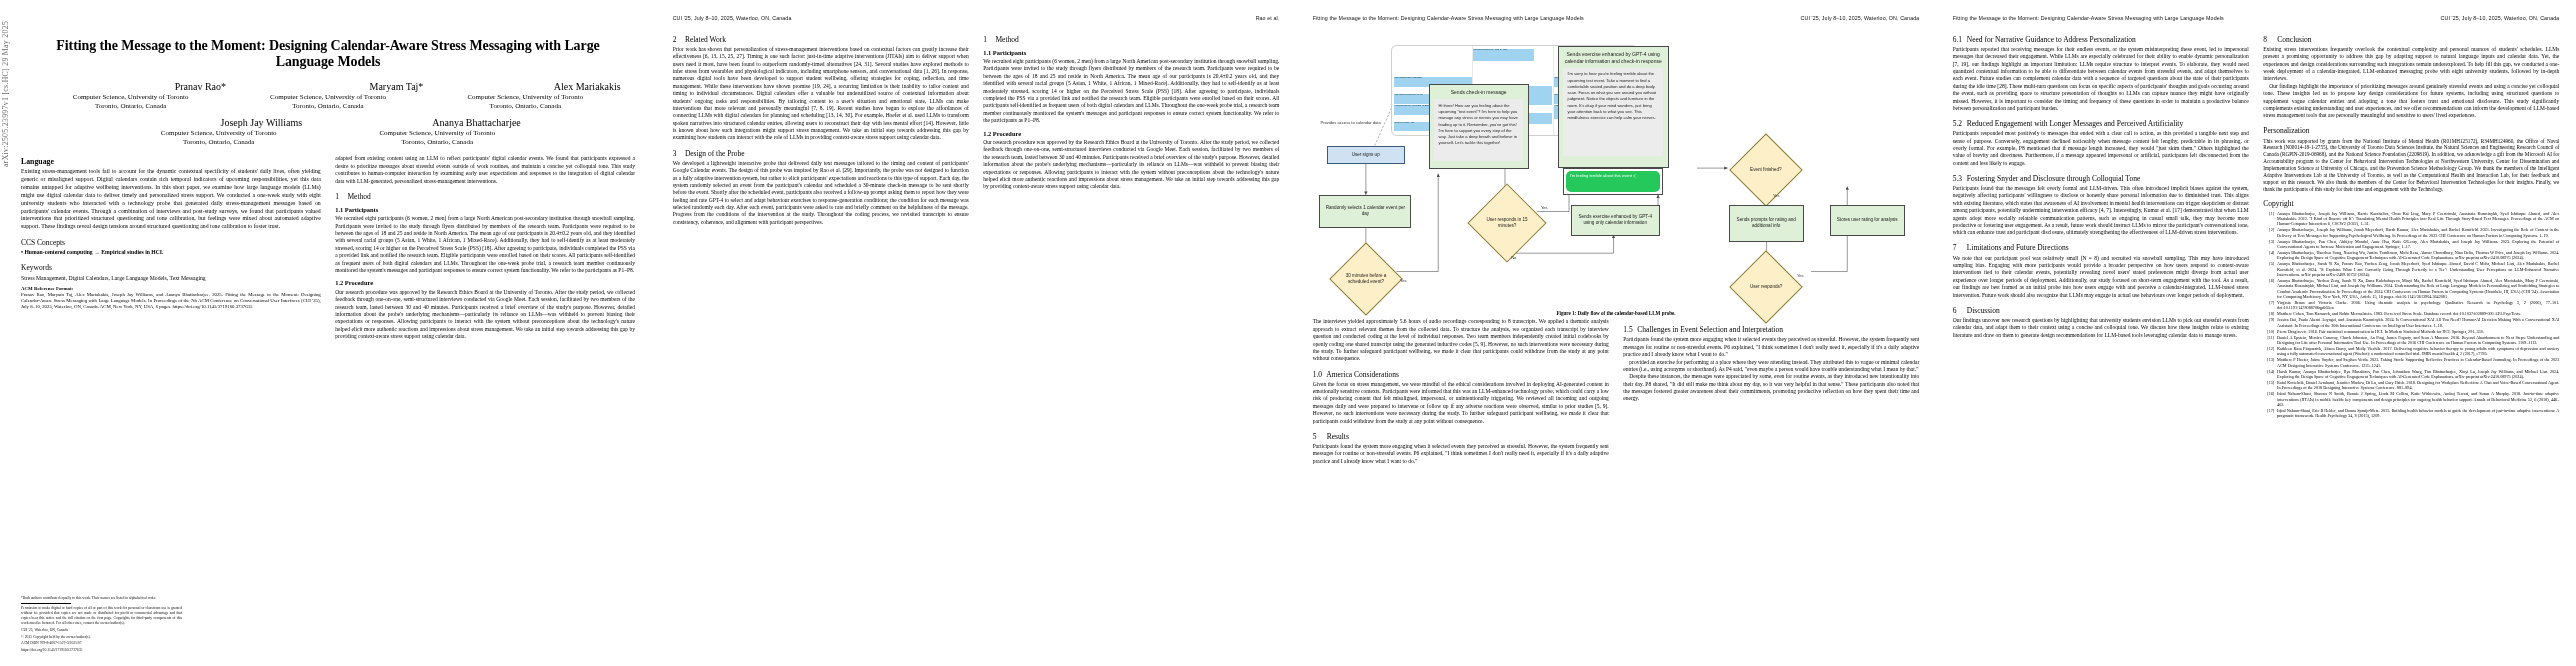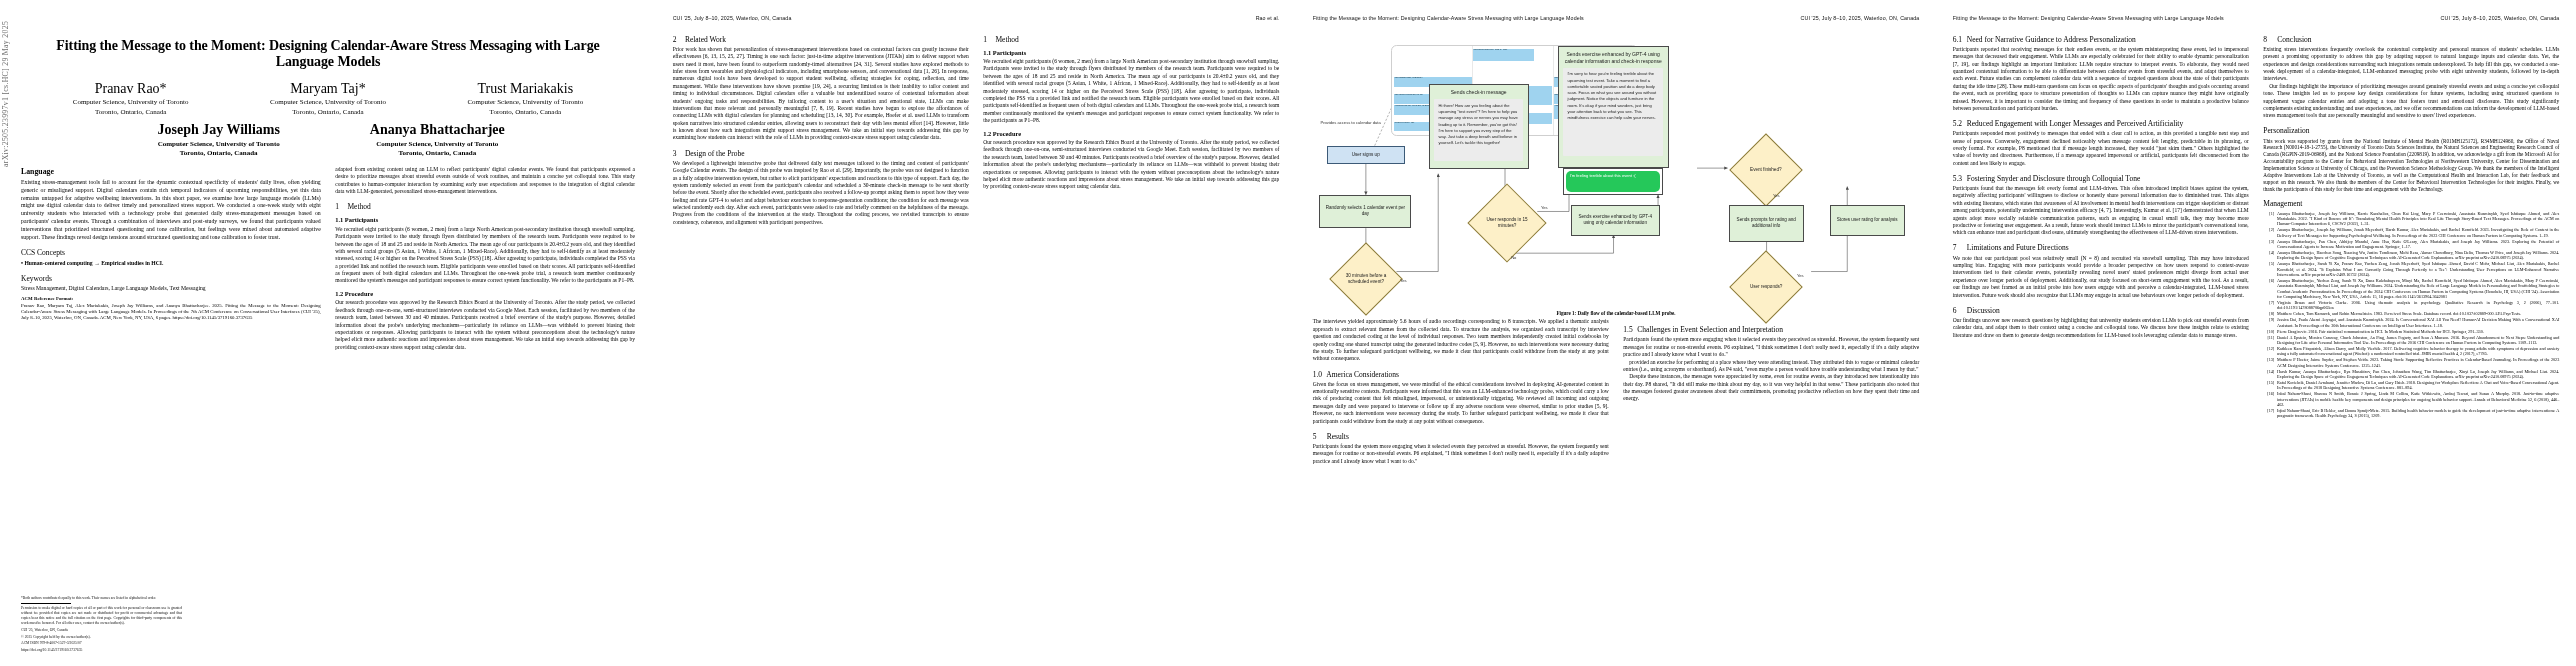--- a/index.html
+++ b/index.html
@@ -12,22 +12,22 @@
   .p4{width:640px;padding:14.5px 16.7px 5.6px 16.7px;}
 
   .runhead{display:flex;justify-content:space-between;font-size:5.3px;letter-spacing:0.1px;
            font-family:"Liberation Sans",sans-serif;color:#111;height:7.8px;margin-bottom:5.6px;}
   .runhead .l,.runhead .r{white-space:nowrap;}
 
   .title{font-size:14px;font-weight:bold;text-align:center;line-height:1.18;margin:15.6px 33px 9px 33px;
          letter-spacing:-0.1px;}
   .authors{display:flex;justify-content:space-between;margin:0 11px 4.4px 11px;}
   .acol{flex:1;text-align:center;font-size:7px;line-height:1.32;padding:0 3.3px;}
-  .aname{font-size:14px;}
-  .authors2{display:flex;justify-content:center;gap:45px;margin:2.2px 11px 7.8px 11px;font-weight:bold;}
+  .aname{font-size:10px;text-align:right;}
+  .authors2{display:flex;justify-content:center;gap:45px;margin:2.2px 11px 7.8px 11px;}
   .authors2 .acol{flex:0 0 167px;}
 
   .cols{display:flex;gap:14.5px;}
   .col{flex:1;min-width:0;}
   h2.sec{font-size:7.5px;font-weight:normal;margin:6.7px 0 2.2px 0;line-height:1.2;}
   h2.sec .num{display:inline-block;min-width:12.2px;}
   h3.sub{font-size:6.4px;font-weight:bold;margin:5px 0 1.7px 0;line-height:1.22;}
   h2.abs{font-size:7.8px;font-weight:bold;margin:1.1px 0 2.8px 0;}
   p.body{font-size:5.5px;line-height:1.345;text-align:justify;margin:0 0 0 0;text-indent:6.1px;
          hyphens:auto;-webkit-hyphens:auto;}
@@ -94,21 +94,21 @@
         <div class="aname">Pranav Rao*</div>
         <div>Computer Science, University of Toronto</div>
         <div>Toronto, Ontario, Canada</div>
       </div>
       <div class="acol">
         <div class="aname">Maryam Taj*</div>
         <div>Computer Science, University of Toronto</div>
         <div>Toronto, Ontario, Canada</div>
       </div>
       <div class="acol">
-        <div class="aname">Trust Mariakakis</div>
+        <div class="aname">Alex Mariakakis</div>
         <div>Computer Science, University of Toronto</div>
         <div>Toronto, Ontario, Canada</div>
       </div>
     </div>
 
     <div class="authors2">
       <div class="acol">
         <div class="aname">Joseph Jay Williams</div>
         <div>Computer Science, University of Toronto</div>
         <div>Toronto, Ontario, Canada</div>
@@ -356,21 +356,21 @@
       <div class="col">
         <h2 class="sec">
           <span class="num">8</span> <span>Conclusion</span>
         </h2>
         <p class="body first">Existing stress interventions frequently overlook the contextual complexity and personal nuances of students' schedules. LLMs present a promising opportunity to address this gap by adapting support to natural language inputs and calendar data. Yet, the experiences and design considerations surrounding such integrations remain underexplored. To help fill this gap, we conducted a one-week deployment of a calendar-integrated, LLM-enhanced messaging probe with eight university students, followed by in-depth interviews.</p>
         <p class="body">Our findings highlight the importance of prioritizing messages around genuinely stressful events and using a concise yet colloquial tone. These insights led us to propose key design considerations for future systems, including using structured questions to supplement vague calendar entries and adopting a tone that fosters trust and emotional disclosure. This study significantly complements existing understanding and user experiences, and we offer recommendations can inform the development of LLM-based stress management tools that are personally meaningful and sensitive to users' lived experiences.</p>
 
         <h2 class="sec">Personalization</h2>
         <p class="small">This work was supported by grants from the National Institute of Mental Health (R01MH125172), R34MH124960, the Office of Naval Research (N00014-18-1-2755), the University of Toronto Data Sciences Institute, the Natural Sciences and Engineering Research Council of Canada (RGPIN-2019-06968), and the National Science Foundation (2209819). In addition, we acknowledge a gift from the Microsoft AI for Accountability program to the Center for Behavioral Intervention Technologies at Northwestern University, Center for Dissemination and Implementation Science at University of Chicago, and the Prevention Science Methodology Group. We thank the members of the Intelligent Adaptive Interventions Lab at the University of Toronto, as well as the Computational Health and Interaction Lab, for their feedback and support on this research. We also thank the members of the Center for Behavioral Intervention Technologies for their insights. Finally, we thank the participants of this study for their time and engagement with the Technology.</p>
 
-        <h2 class="sec">Management</h2>
+        <h2 class="sec">Copyright</h2>
         <div class="refs">
           <div class="refitem">
               <div class="refnum">[1]</div>
               <div class="reftxt">Ananya Bhattacharjee, Joseph Jay Williams, Karrie Karahalios, Chun Kai Ling, Mary P Czerwinski, Anastasia Kuzminykh, Syed Ishtiaque Ahmed, and Alex Mariakakis. 2022. "I Kind of Bounce off It": Translating Mental Health Principles into Real Life Through Story-Based Text Messages. Proceedings of the ACM on Human-Computer Interaction 6, CSCW2 (2022), 1–31.</div>
             </div>
           <div class="refitem">
               <div class="refnum">[2]</div>
               <div class="reftxt">Ananya Bhattacharjee, Joseph Jay Williams, Jonah Meyerhoff, Harsh Kumar, Alex Mariakakis, and Rachel Kornfield. 2023. Investigating the Role of Context in the Delivery of Text Messages for Supporting Psychological Wellbeing. In Proceedings of the 2023 CHI Conference on Human Factors in Computing Systems. 1–19.</div>
             </div>
           <div class="refitem">

